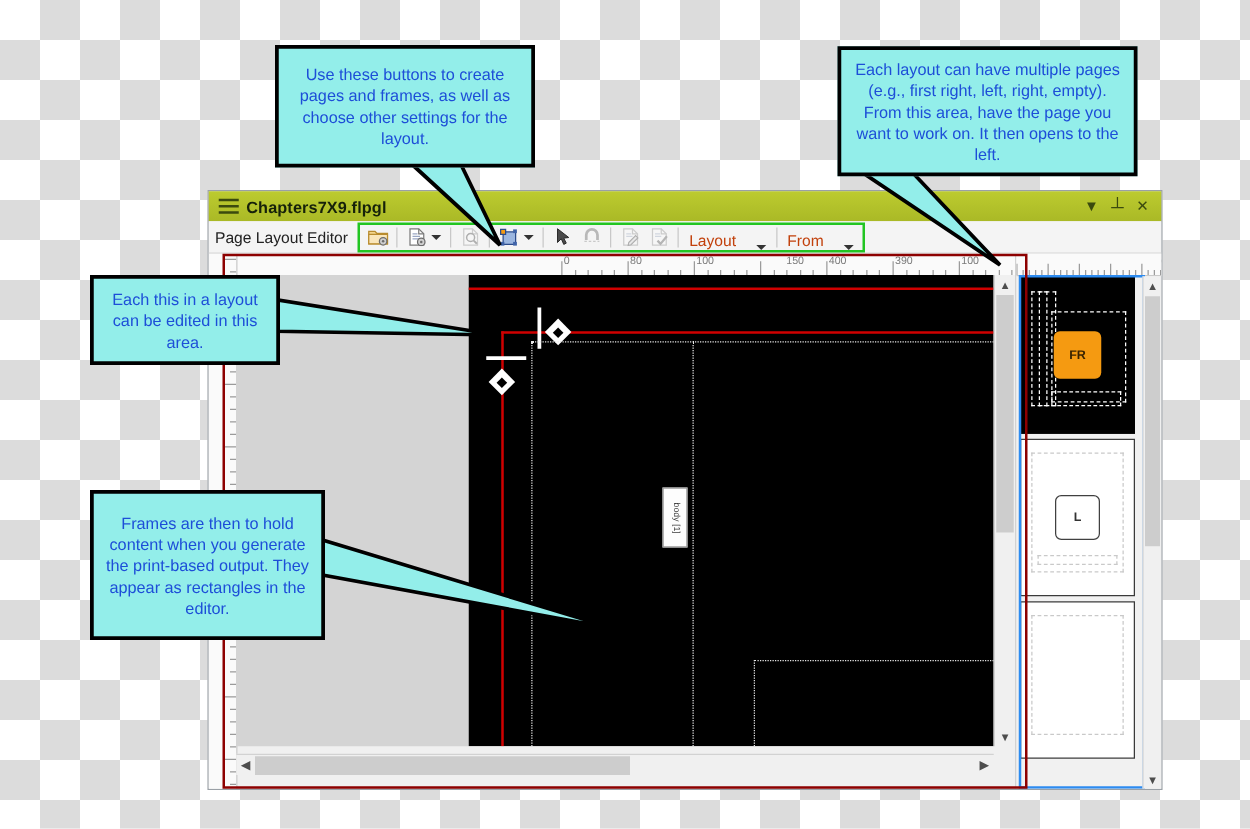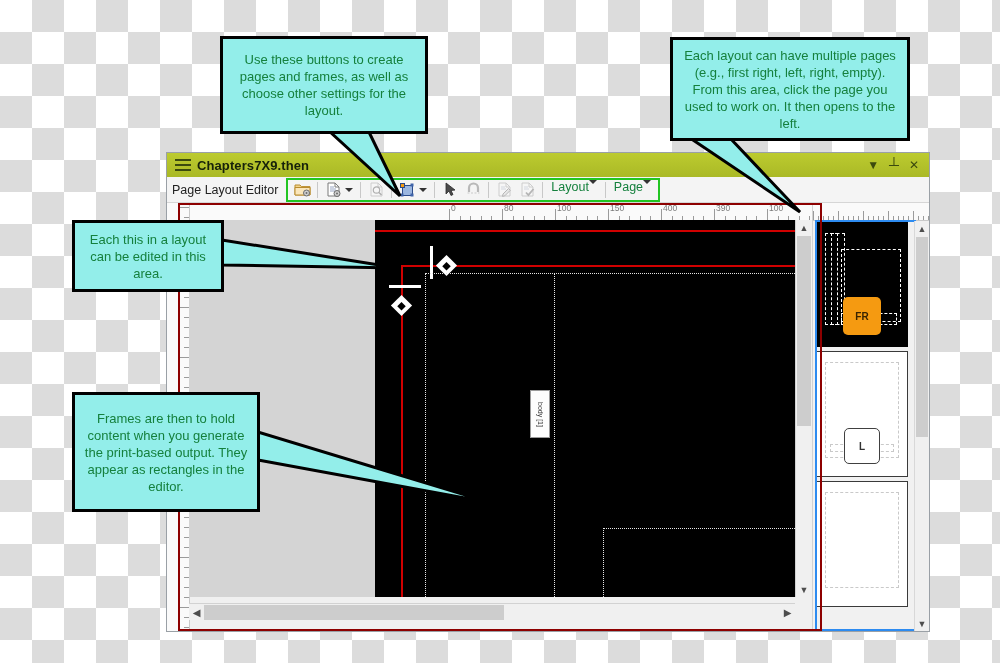--- a/index.html
+++ b/index.html
@@ -48,21 +48,21 @@
   }
   #editor-label{font-size:12.5px;color:#222;padding:0 8px 0 5px;white-space:nowrap;}
   #toolbar-group{
     display:flex;align-items:center;height:24px;
     border:2px solid #22c522;background:#f4f4f4;box-sizing:border-box;
     padding:0 3px;gap:1px;
   }
   .tbtn{width:22px;height:20px;display:flex;align-items:center;justify-content:center;position:relative;}
   .tsep{width:1px;height:16px;background:#c8c8c8;margin:0 3px;}
   .caret{width:0;height:0;border-left:4px solid transparent;border-right:4px solid transparent;border-top:4px solid #333;margin:0 3px 0 0;}
-  .menubtn{display:flex;align-items:flex-start;gap:0;font-size:12.5px;color:#15803d;padding:0 4px;height:20px;}
+  .menubtn{display:flex;align-items:flex-end;gap:16px;font-size:12.5px;color:#c2410c;padding:0 4px;height:20px;}
 
   
   #hruler{
     position:absolute;left:22px;top:50px;right:0;height:17px;
     background:#fafafa;border-bottom:1px solid #c9c9c9;overflow:hidden;
   }
   .rtick{position:absolute;bottom:0;width:1px;background:#9b9b9b;}
   .rlabel{position:absolute;top:0px;font-size:8.5px;color:#7a7a7a;}
   #vruler{
     position:absolute;left:0;top:50px;width:22px;bottom:0;
@@ -126,21 +126,21 @@
   .thumb{
     width:92px;height:126px;margin-bottom:4px;position:relative;box-sizing:border-box;
     border:1px solid #3a3a3a;background:#fff;
   }
   .thumb.dark{background:#000;border-color:#000;}
   .thumb .tdash{position:absolute;border:1px dashed #c9c9c9;box-sizing:border-box;}
   .thumb.dark .tdash{border-color:#ffffff;}
   .badge{
     position:absolute;left:50%;top:50%;transform:translate(-50%,-50%);
     border-radius:5px;font-size:10px;font-weight:bold;
-    display:flex;align-items:center;justify-content:center;margin-top:32px;
+    display:flex;align-items:center;justify-content:center;
   }
   .badge.fr{width:38px;height:38px;background:#f59a11;color:#3a2400;}
   .badge.pg{width:34px;height:34px;background:#fff;border:1px solid #404040;color:#333;}
   #thumb-vscroll{
     position:absolute;right:0;top:18px;bottom:0;width:15px;background:#f0f0f0;border-left:1px solid #d8d8d8;box-sizing:border-box;
   }
   #thumb-vthumb{position:absolute;left:1px;right:1px;top:16px;height:200px;background:#cdcdcd;}
   #thumb-selection{
     position:absolute;left:2px;top:17px;width:101px;bottom:0;
     border:2px solid #2d8bf0;box-sizing:border-box;pointer-events:none;
@@ -148,41 +148,41 @@
 
   
   #red-doc-border{
     position:absolute;left:178px;top:203px;width:644px;height:428px;
     border:2px solid #8d0000;box-sizing:border-box;pointer-events:none;
   }
 
   
   .callout{
     position:absolute;background:#93eeea;border:3px solid #000;
-    box-sizing:border-box;color:#15803d;font-size:13px;line-height:17px;
+    box-sizing:border-box;color:#1d4ed8;font-size:13px;line-height:17px;
     text-align:center;padding:6px 8px;
     display:flex;align-items:center;justify-content:center;
   }
   .callout p{margin:0;}
   svg.pointer{position:absolute;overflow:visible;}
 </style>
 </head>
 <body>
 
 <div id="checker"></div>
 
 <div id="app-window">
 
   <div id="titlebar">
     <span class="hamburger">
         <i></i>
         <i></i>
         <i></i>
       </span>
-    <span id="win-title">Chapters7X9.then</span>
+    <span id="win-title">Chapters7X9.flpgl</span>
     <span id="win-ctrls">
       <span>▼</span>
       <span style="font-size:14px;">┴</span>
       <span>✕</span>
     </span>
   </div>
 
   <div id="toolbar-row">
     <span id="editor-label">Page Layout Editor</span>
 
@@ -272,21 +272,21 @@
       <div class="tsep"></div>
 
       <div class="menubtn">
         <span>Layout</span>
         <span class="caret" style="margin:0"></span>
       </div>
 
       <div class="tsep"></div>
 
       <div class="menubtn">
-        <span>Page</span>
+        <span>From</span>
         <span class="caret" style="margin:0"></span>
       </div>
 
     </div>
   </div>
 
   <div id="hruler">
       <div class="rtick" style="left: 260px; height: 11px;"></div>
       <div class="rlabel" style="left: 262px;">0</div>
       <div class="rtick" style="left: 270.6px; height: 4px;"></div>
@@ -299,21 +299,21 @@
       <div class="rtick" style="left: 334.2px; height: 4px;"></div>
       <div class="rtick" style="left: 344.8px; height: 4px;"></div>
       <div class="rtick" style="left: 355.4px; height: 4px;"></div>
       <div class="rtick" style="left: 366px; height: 11px;"></div>
       <div class="rlabel" style="left: 368px;">100</div>
       <div class="rtick" style="left: 376.6px; height: 4px;"></div>
       <div class="rtick" style="left: 387.2px; height: 4px;"></div>
       <div class="rtick" style="left: 397.8px; height: 4px;"></div>
       <div class="rtick" style="left: 408.4px; height: 4px;"></div>
       <div class="rtick" style="left: 419px; height: 11px;"></div>
-      <div class="rlabel" style="left: 421px;">150</div>
+      <div class="rlabel" style="left: 440px;">150</div>
       <div class="rtick" style="left: 429.6px; height: 4px;"></div>
       <div class="rtick" style="left: 440.2px; height: 4px;"></div>
       <div class="rtick" style="left: 450.8px; height: 4px;"></div>
       <div class="rtick" style="left: 461.4px; height: 4px;"></div>
       <div class="rtick" style="left: 472px; height: 11px;"></div>
       <div class="rlabel" style="left: 474px;">400</div>
       <div class="rtick" style="left: 482.6px; height: 4px;"></div>
       <div class="rtick" style="left: 493.2px; height: 4px;"></div>
       <div class="rtick" style="left: 503.8px; height: 4px;"></div>
       <div class="rtick" style="left: 514.4px; height: 4px;"></div>
@@ -498,21 +498,21 @@
   <polygon points="690,138 730,138 800,212" fill="#93eeea" stroke="#000" stroke-width="3"></polygon>
   <polygon points="222,265 222,240 398,268" fill="#93eeea" stroke="#000" stroke-width="3"></polygon>
   <polygon points="258,432 258,460 492,503" fill="#93eeea" stroke="#000" stroke-width="3"></polygon>
 </svg>
 
 <div class="callout" style="left:220px;top:36px;width:208px;height:98px;">
   <p>Use these buttons to create pages and frames, as well as choose other settings for the layout.</p>
 </div>
 
 <div class="callout" style="left:670px;top:37px;width:240px;height:104px;">
-  <p>Each layout can have multiple pages (e.g., first right, left, right, empty). From this area, click the page you used to work on. It then opens to the left.</p>
+  <p>Each layout can have multiple pages (e.g., first right, left, right, empty). From this area, have the page you want to work on. It then opens to the left.</p>
 </div>
 
 <div class="callout" style="left:72px;top:220px;width:152px;height:72px;">
   <p>Each this in a layout can be edited in this area.</p>
 </div>
 
 <div class="callout" style="left:72px;top:392px;width:188px;height:120px;">
   <p>Frames are then to hold content when you generate the print-based output. They appear as rectangles in the editor.</p>
 </div>
 

